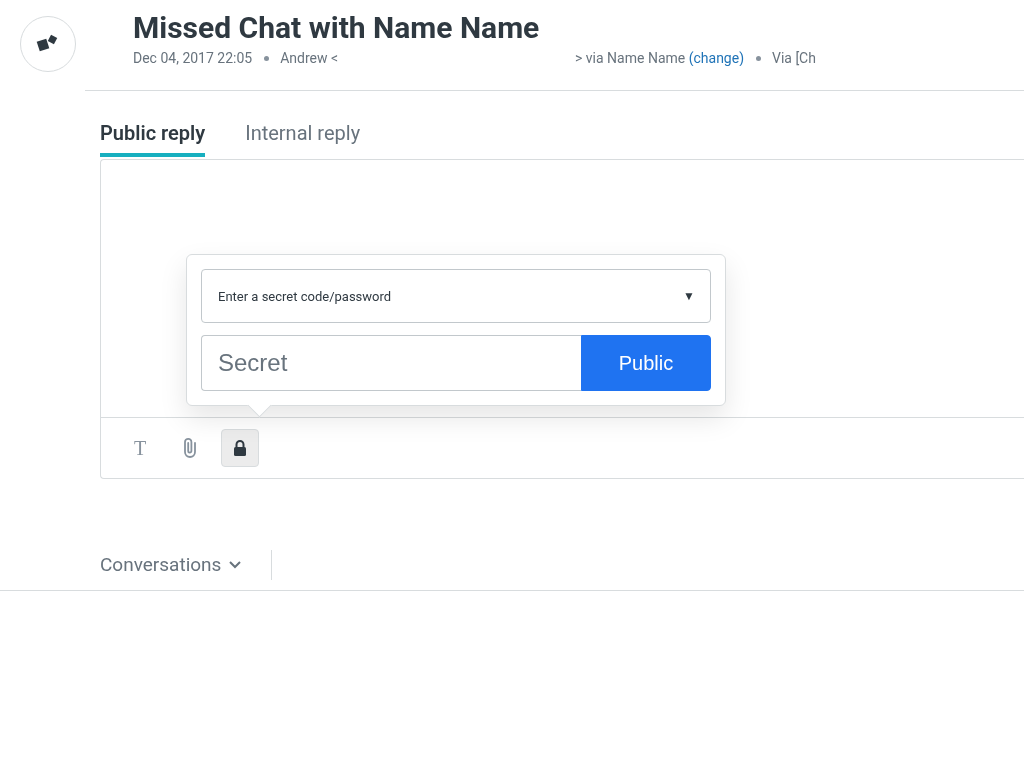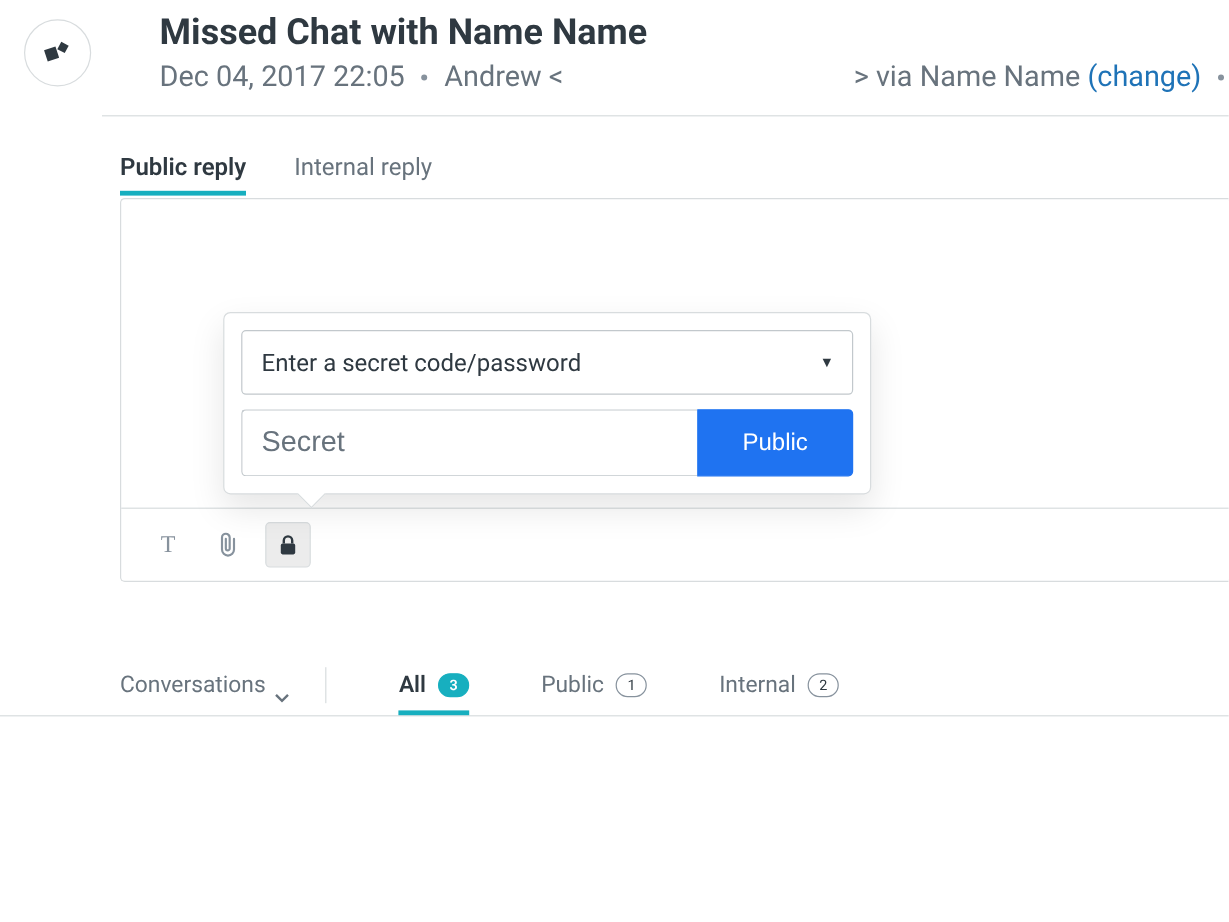--- a/index.html
+++ b/index.html
@@ -37,21 +37,21 @@
   }
   .header-text { flex: 1; overflow: hidden; }
   .title {
     font-size: 30px;
     font-weight: 700;
     color: #2f3941;
     line-height: 1.2;
     margin: 0 0 4px 0;
   }
   .meta {
-    font-size: 24px;
+    font-size: 14px;
     color: #68737d;
     white-space: nowrap;
     overflow: hidden;
   }
   .meta .dot {
     display: inline-block;
     width: 5px;
     height: 5px;
     background: #87929d;
     border-radius: 50%;
@@ -143,21 +143,21 @@
     background: #fff;
     border-right: 1px solid #d8dcde;
     border-bottom: 1px solid #d8dcde;
     transform: rotate(45deg);
   }
   .popover select, .popover .select-look {
     width: 100%;
     height: 54px;
     border: 1px solid #c2c8cc;
     border-radius: 4px;
-    font-size: 20px;
+    font-size: 13px;
     padding: 0 34px 0 16px;
     color: #2f3941;
     background: #fff;
     appearance: none;
     position: relative;
   }
   .select-wrap { position: relative; margin-bottom: 12px; }
   .select-wrap .caret {
     position: absolute;
     right: 16px;
@@ -194,21 +194,21 @@
     border-bottom: 1px solid #d8dcde;
     display: flex;
     align-items: center;
     padding-left: 100px;
     height: 52px;
     font-size: 19px;
     color: #68737d;
   }
   .conversations {
     display: flex;
-    align-items: flex-end;
+    align-items: center;
     gap: 8px;
     cursor: pointer;
     padding-right: 30px;
     border-right: 1px solid #d8dcde;
     height: 30px;
     line-height: 30px;
   }
   .filter-tabs {
     display: flex;
     gap: 60px;
@@ -320,27 +320,13 @@
   </div>
 </div>
 
 <div class="filters">
   <div class="conversations">
     <span>Conversations</span>
     <svg width="12" height="8" viewBox="0 0 12 8">
       <path d="M1 1l5 5 5-5" fill="none" stroke="#68737d" stroke-width="2"></path>
     </svg>
   </div>
-  <div class="filter-tabs">
-    <div class="filter-tab active">
-      <span>All</span>
-      <span class="pill solid">3</span>
-    </div>
-    <div class="filter-tab">
-      <span>Public</span>
-      <span class="pill">1</span>
-    </div>
-    <div class="filter-tab">
-      <span>Internal</span>
-      <span class="pill">2</span>
-    </div>
-  </div>
 </div>
 
 </body></html>

